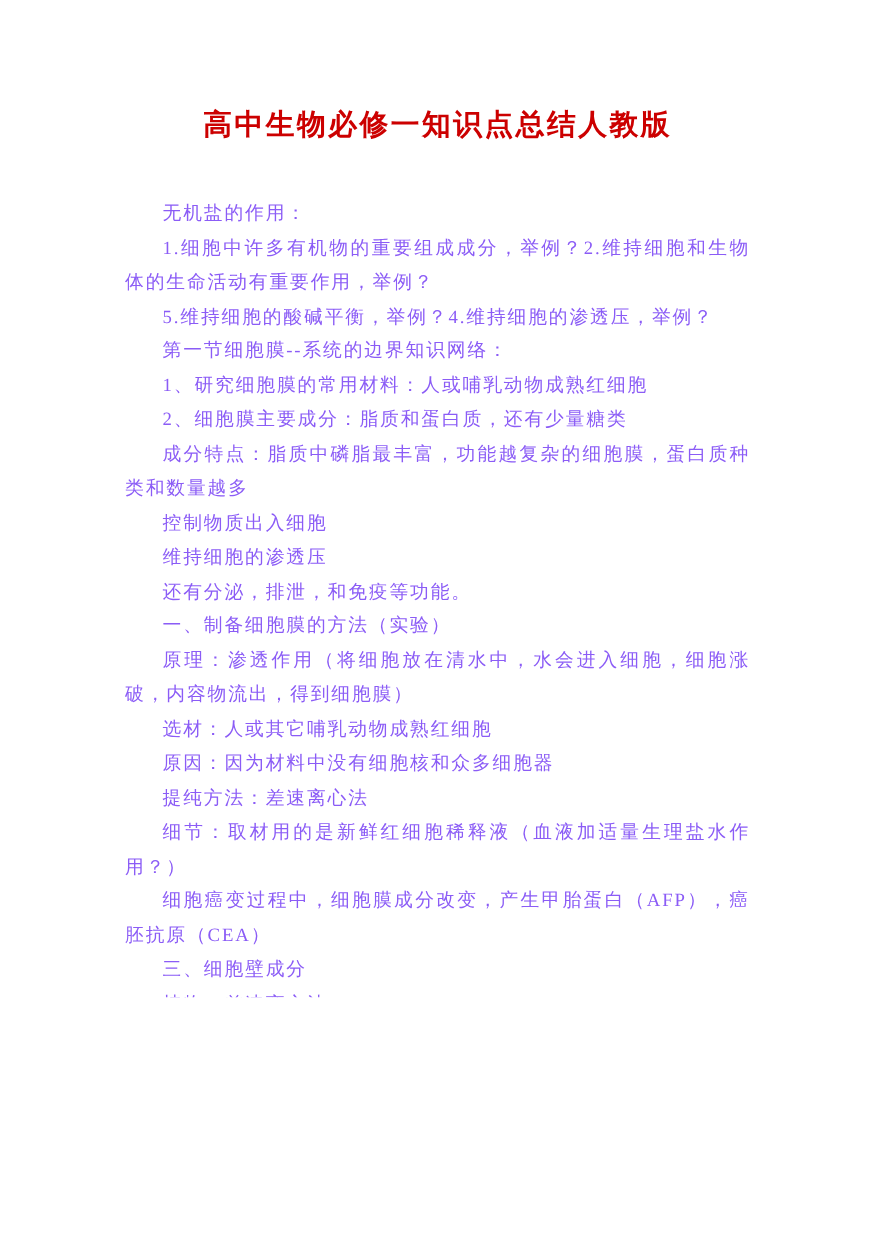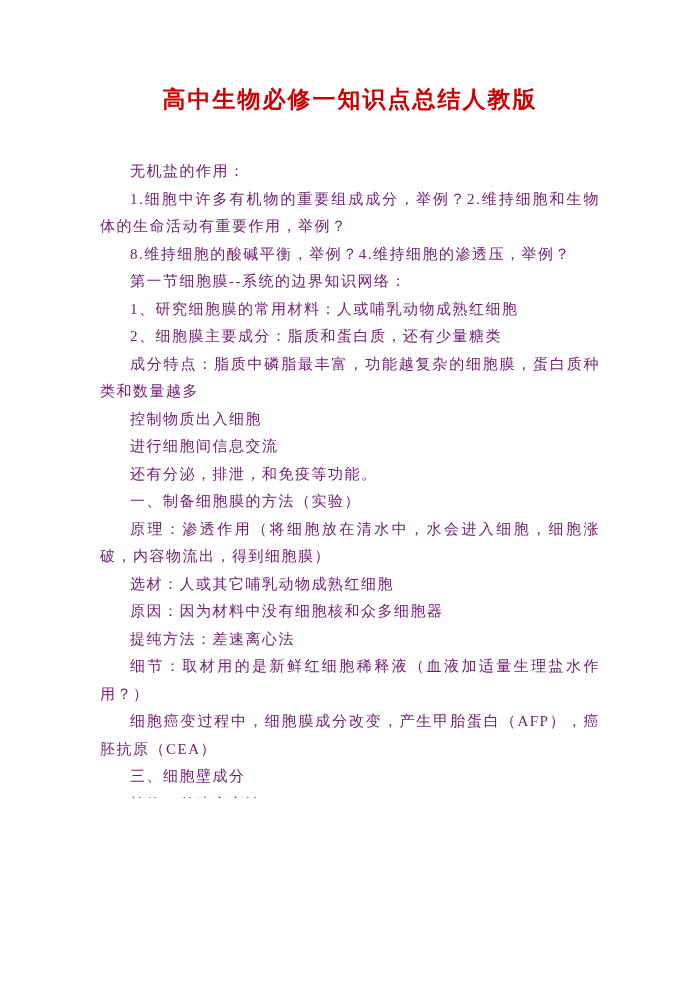--- a/index.html
+++ b/index.html
@@ -28,41 +28,41 @@
     color: #cc0000;
   }
   .doc-body {
     width: 500px;
   }
   .doc-body p {
     margin: 0;
     font-size: 15px;
     line-height: 27.5px;
     letter-spacing: 1.5px;
-    color: #701a75;
+    color: #8b5cf6;
     text-align: justify;
     text-indent: 2em;
     word-break: break-all;
   }
 </style>
 </head>
 <body>
 
 <div class="page">
   <h1 class="doc-title" style="color: rgb(204, 0, 0);">高中生物必修一知识点总结人教版</h1>
   <div class="doc-body">
       <p>无机盐的作用：</p>
       <p>1.细胞中许多有机物的重要组成成分，举例？2.维持细胞和生物体的生命活动有重要作用，举例？</p>
-      <p>8.维持细胞的酸碱平衡，举例？4.维持细胞的渗透压，举例？</p>
+      <p>5.维持细胞的酸碱平衡，举例？4.维持细胞的渗透压，举例？</p>
       <p>第一节细胞膜--系统的边界知识网络：</p>
       <p>1、研究细胞膜的常用材料：人或哺乳动物成熟红细胞</p>
       <p>2、细胞膜主要成分：脂质和蛋白质，还有少量糖类</p>
       <p>成分特点：脂质中磷脂最丰富，功能越复杂的细胞膜，蛋白质种类和数量越多</p>
       <p>控制物质出入细胞</p>
-      <p>进行细胞间信息交流</p>
+      <p>维持细胞的渗透压</p>
       <p>还有分泌，排泄，和免疫等功能。</p>
       <p>一、制备细胞膜的方法（实验）</p>
       <p>原理：渗透作用（将细胞放在清水中，水会进入细胞，细胞涨破，内容物流出，得到细胞膜）</p>
       <p>选材：人或其它哺乳动物成熟红细胞</p>
       <p>原因：因为材料中没有细胞核和众多细胞器</p>
       <p>提纯方法：差速离心法</p>
       <p>细节：取材用的是新鲜红细胞稀释液（血液加适量生理盐水作用？）</p>
       <p>细胞癌变过程中，细胞膜成分改变，产生甲胎蛋白（AFP），癌胚抗原（CEA）</p>
       <p>三、细胞壁成分</p>
       <p>植物：差速离心法</p>

